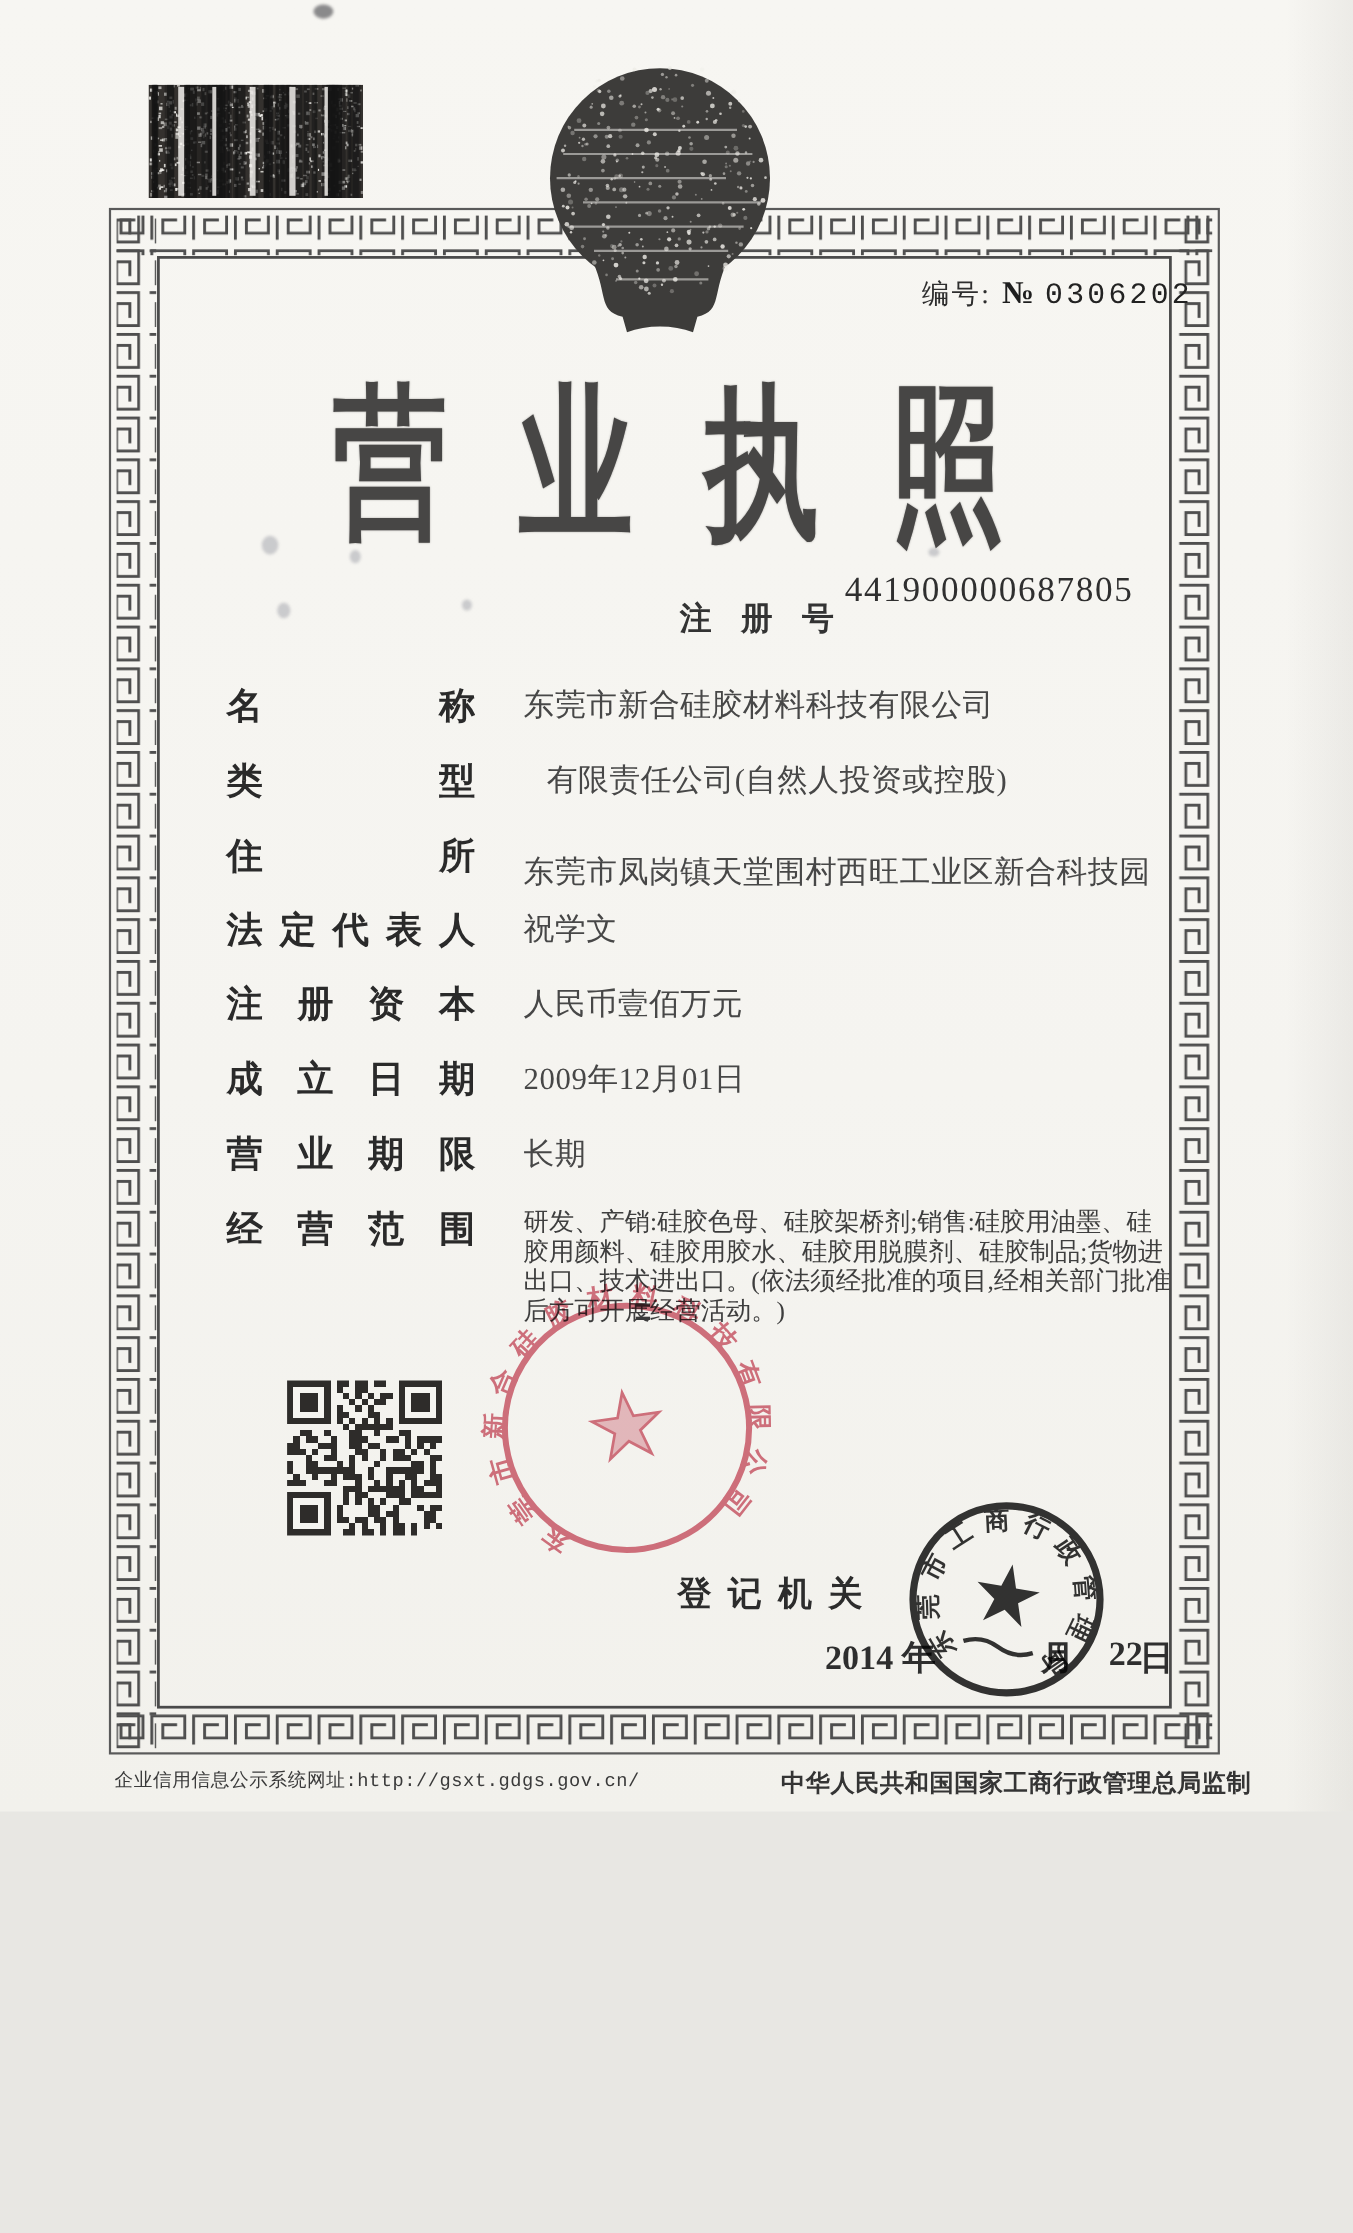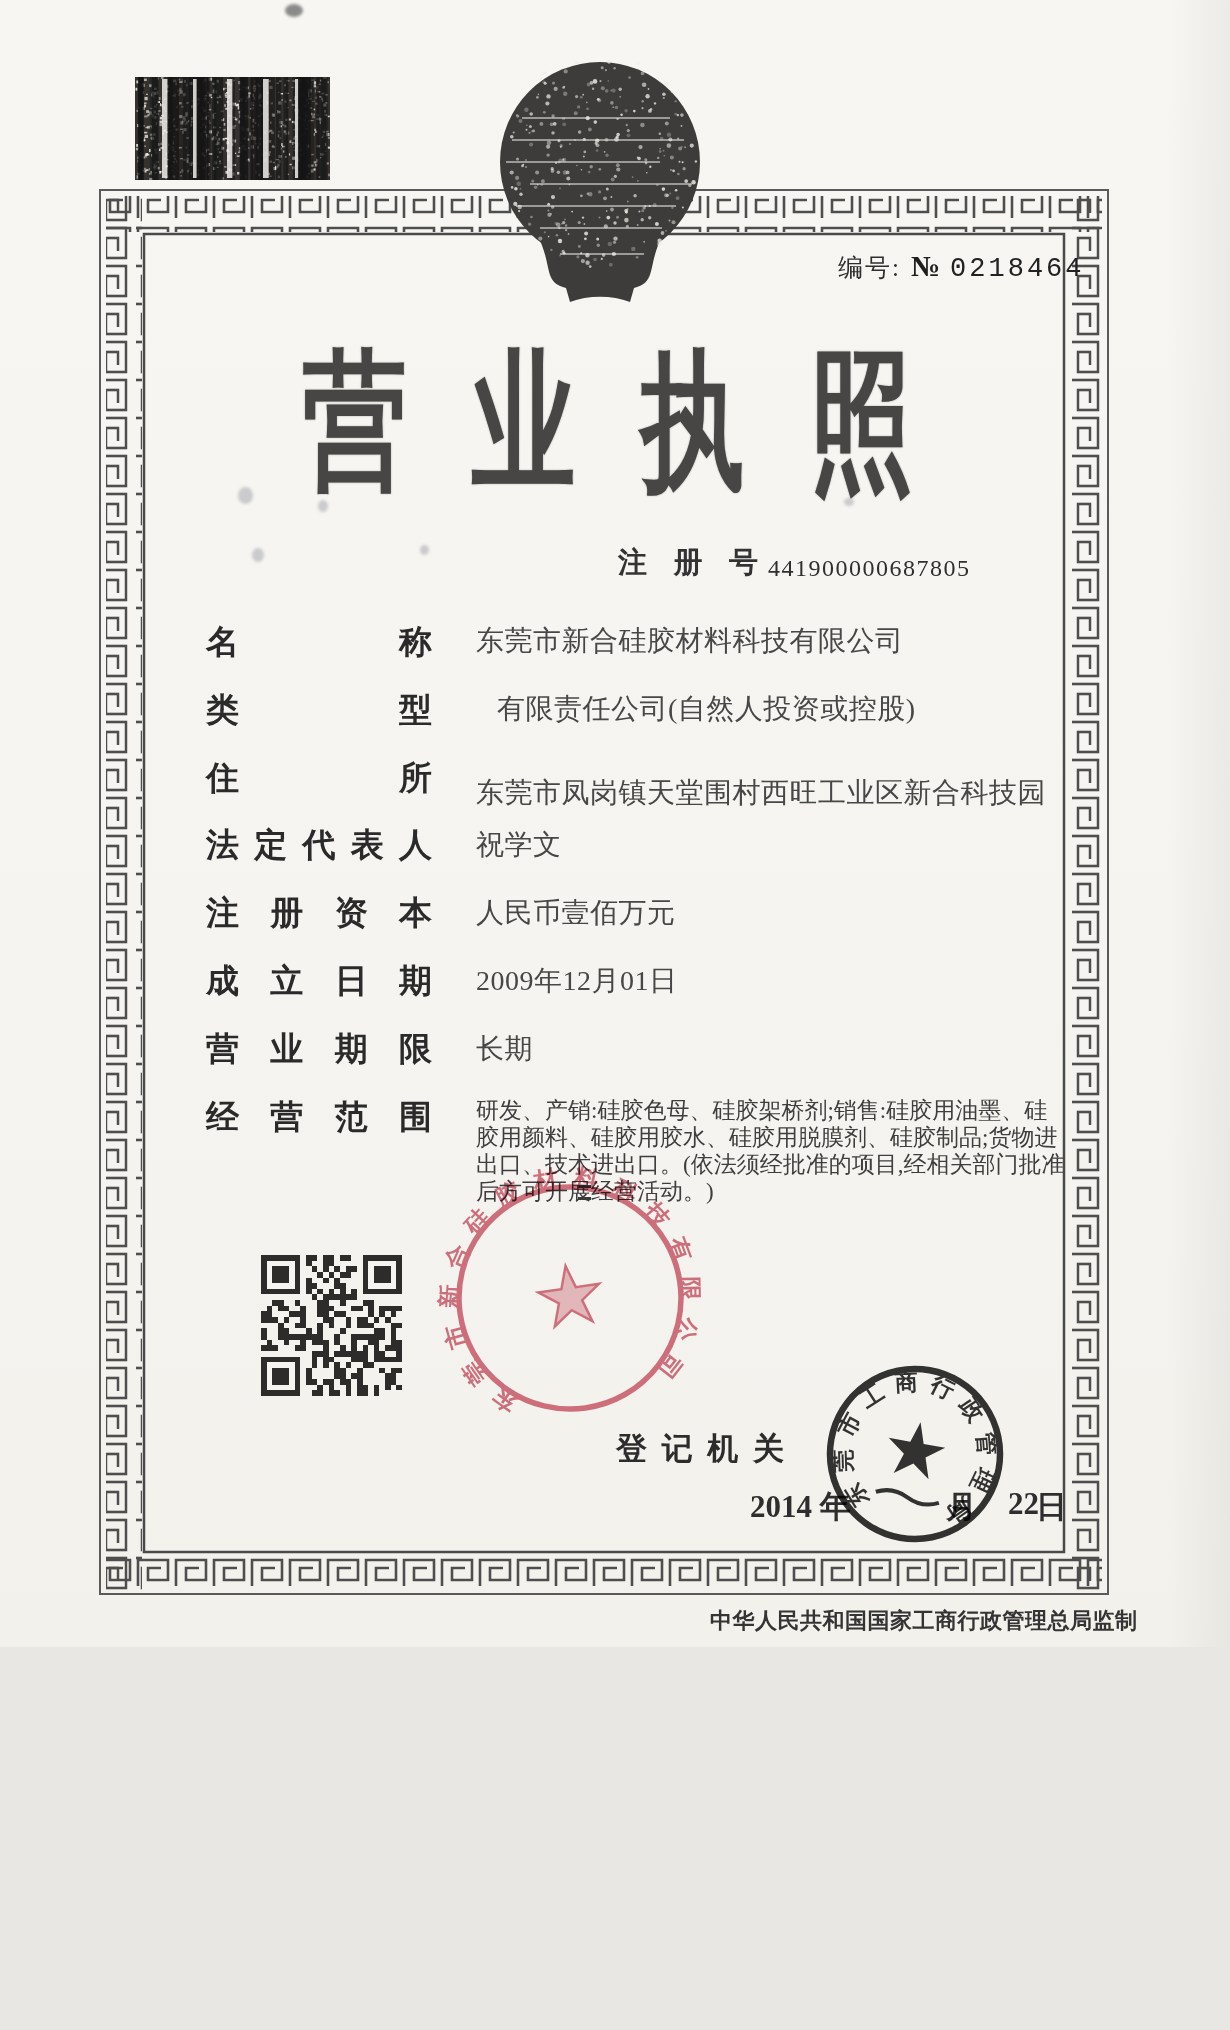--- a/index.html
+++ b/index.html
@@ -20,21 +20,21 @@
   .serial .s-label{font-size:25px;color:#2e2e2e;letter-spacing:2px;}
   .serial .s-no{font-size:29px;font-weight:700;color:#1e1e1e;}
   .serial .s-digits{font-family:"Liberation Mono","DejaVu Sans Mono",monospace;font-size:27px;letter-spacing:3px;color:#222;}
   
   .title-box{left:303px;top:342px;width:884px;transform:scaleX(0.69);transform-origin:left top;
     font-size:150px;line-height:158px;font-weight:900;color:#474645;
     font-family:"Liberation Sans","DejaVu Sans",sans-serif;
     text-shadow:0 0 2px rgba(70,68,66,0.55);}
   
   .reg-label{left:618px;top:543px;width:140px;font-size:29px;font-weight:600;color:#333;}
-  .reg-digits{left:768px;top:555px;font-size:24px;letter-spacing:1.5px;color:#2f2f2f;}
+  .reg-digits{left:768px;top:517px;font-size:32px;letter-spacing:1.5px;color:#2f2f2f;}
   
   .flabel{left:206px;width:226px;font-size:33px;font-weight:700;color:#2a2a2a;}
   .fvalue{left:476px;font-size:28px;color:#474747;letter-spacing:0.5px;white-space:nowrap;}
   .fvalue.scope{width:592px;font-size:23px;line-height:27px;letter-spacing:0;white-space:normal;color:#3e3e3e;font-weight:500;}
   .endmark{left:578px;top:1185px;width:13px;height:9px;border-top:3px solid #3a3a3a;border-bottom:3px solid #3a3a3a;}
   
   .registry-label{left:616px;top:1428px;width:168px;font-size:31px;font-weight:700;color:#2c2c2c;}
   .date span{position:absolute;top:1486px;font-size:31px;font-weight:600;color:#2e2e2e;white-space:pre;}
   
   .footer-left{left:104px;top:1607px;font-size:17px;color:#3a3a3a;font-family:"Liberation Mono","DejaVu Sans Mono",monospace;letter-spacing:0.5px;}
@@ -1136,21 +1136,21 @@
         <circle cx="37.1" cy="87.3" r="1.4" fill="#edebe6" opacity="0.38"></circle>
         <circle cx="3.6" cy="85.1" r="1.8" fill="#edebe6" opacity="0.62"></circle>
         <circle cx="-35.1" cy="49.5" r="1.0" fill="#edebe6" opacity="0.33"></circle>
         <circle cx="-22.1" cy="86.8" r="1.6" fill="#edebe6" opacity="0.37"></circle>
       </g>
   </svg>
 
   <div class="abs serial" style="left:838px;top:250px;">
     <span class="s-label">编号:</span>
     <span class="s-no">№</span>
-    <span class="s-digits">0218464</span>
+    <span class="s-digits">0306202</span>
   </div>
 
   <div class="abs title-box spread">
       <i>营</i>
       <i>业</i>
       <i>执</i>
       <i>照</i>
     </div>
 
   <div class="abs reg-label spread">
@@ -1483,15 +1483,16 @@
     <g transform="rotate(10)" opacity="0.9">
       <circle r="85" fill="none" stroke="#1f1f1f" stroke-width="6.5"></circle>
       <polygon transform="translate(0,-2) scale(0.58)" fill="#1f1f1f" points="0,-52 11.7,-16.1 49.45,-16.07 18.9,6.15 30.56,42.07 0,19.9 -30.56,42.07 -18.9,6.15 -49.45,-16.07 -11.7,-16.1"></polygon>
       <path d="M -32,44 Q -16,36 0,44 T 32,44" fill="none" stroke="#1f1f1f" stroke-width="4"></path>
       <text font-size="23" letter-spacing="10" fill="#1f1f1f" font-family="Liberation Sans, DejaVu Sans, sans-serif" font-weight="700">
         <textPath href="#blkArc" startOffset="2">东莞市工商行政管理局</textPath>
       </text>
     </g>
   </svg>
 
+  <div class="abs footer-left">企业信用信息公示系统网址:http://gsxt.gdgs.gov.cn/</div>
   <div class="abs footer-right">中华人民共和国国家工商行政管理总局监制</div>
 
 </div>
 
 </body></html>

